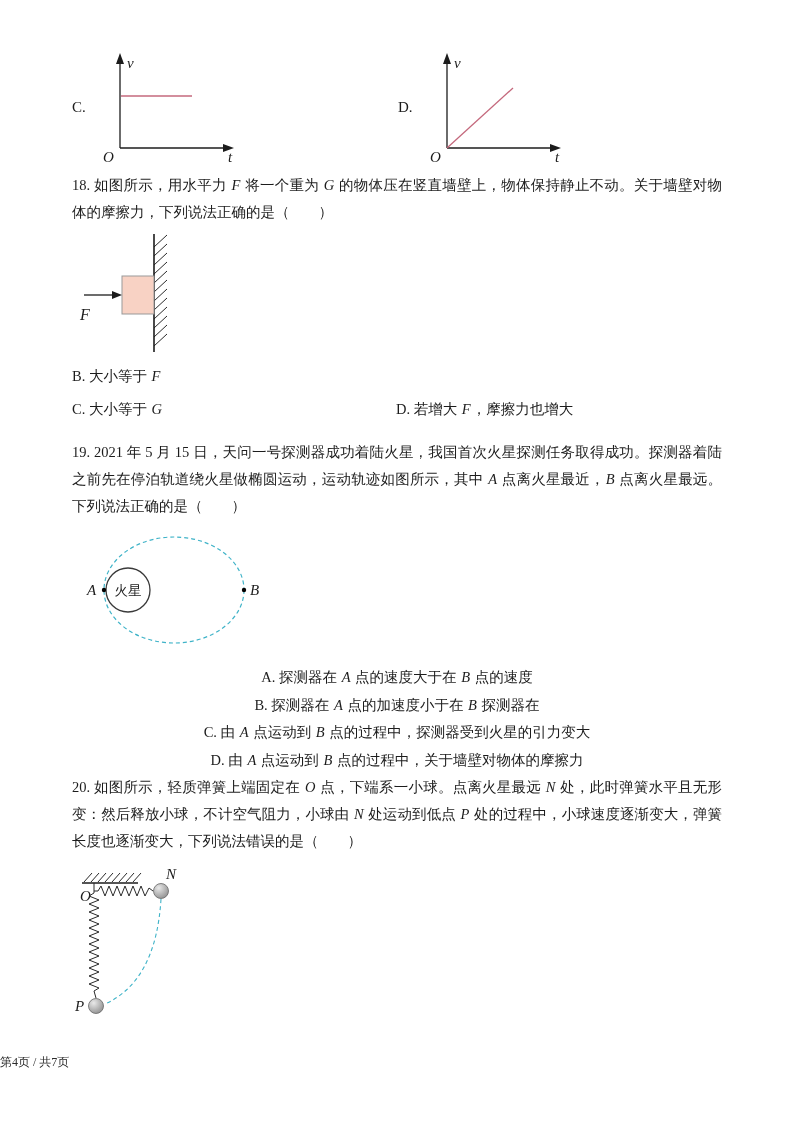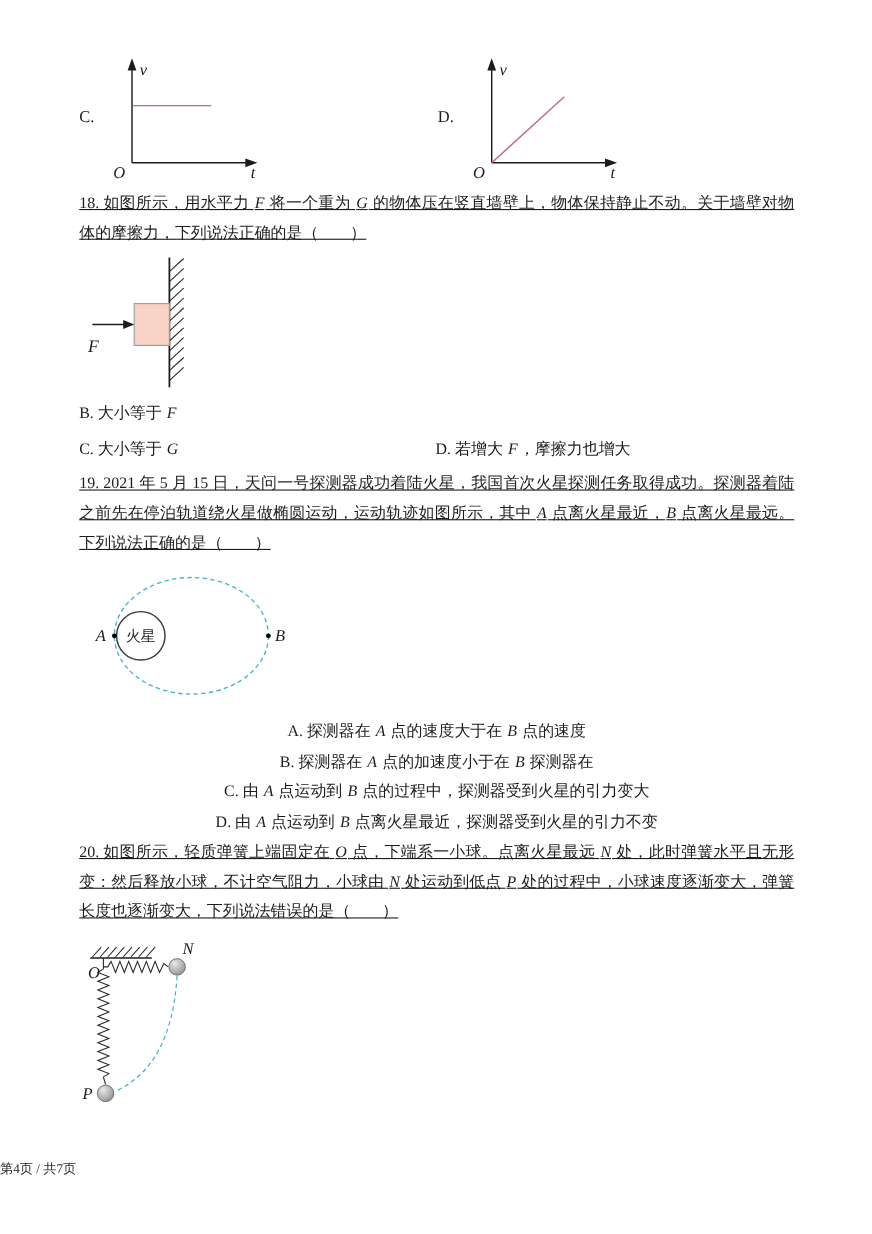--- a/index.html
+++ b/index.html
@@ -5,36 +5,36 @@
   html,body{margin:0;padding:0;background:#ffffff;}
   .page{
     position:relative;
     width:793px;height:1122px;
     margin:0 auto;background:#fff;overflow:hidden;
     font-family:"Liberation Serif","DejaVu Serif",serif;
     font-size:14.5px;color:#1c1c1c;
   }
   .content{position:absolute;left:72px;top:0;width:650px;}
   p{margin:0;}
-  .stem{line-height:27px;text-align:justify;text-decoration:underline;}
+  .stem{line-height:27px;text-align:justify;}
   .var{font-style:italic;font-family:"Liberation Serif",serif;padding:0 1px;}
   .graph-row{display:flex;margin-top:48px;align-items:center;}
   .graph-opt{display:flex;align-items:center;gap:4px;}
   .graph-opt.c{width:326px;}
   .opt-label{font-size:15px;}
   .mt6{margin-top:6px;}
   .figure{line-height:0;}
   .wall-fig{margin-top:6px;margin-left:2px;}
   .orbit-fig{margin-top:8px;margin-left:12px;}
   .spring-fig{margin-top:14px;margin-left:2px;}
   .opt-row{display:flex;margin-top:6px;line-height:27px;}
   .opt-row .col1{width:324px;}
   .opt-list{margin-top:8px;text-align:center;}
   .opt-list p{line-height:27.5px;}
-  .stem19{margin-top:4px;}
+  .stem19{margin-top:16px;}
   .stem20{margin-top:0;}
   svg{display:block;}
   svg text{font-family:"Liberation Serif","DejaVu Serif",serif;fill:#1c1c1c;}
   svg text.it{font-style:italic;}
   .axis{stroke:#1c1c1c;stroke-width:1.3;fill:none;}
   .thin{stroke:#2a2a2a;stroke-width:1;fill:none;}
   .footer{
     position:absolute;top:1054px;left:0;width:100%;
     text-align:left;font-size:12px;color:#2b2b2b;
   }
@@ -119,21 +119,21 @@
         <text class="it" x="3" y="67" font-size="15">A</text>
         <circle cx="160" cy="62" r="2.2" fill="#000"></circle>
         <text class="it" x="166" y="67" font-size="15">B</text>
       </svg>
     </div>
 
     <div class="opt-list">
       <p><span>A. 探测器在 </span><span class="var">A</span><span> 点的速度大于在 </span><span class="var">B</span><span> 点的速度</span></p>
       <p><span>B. 探测器在 </span><span class="var">A</span><span> 点的加速度小于在 </span><span class="var">B</span><span> 探测器在</span></p>
       <p><span>C. 由 </span><span class="var">A</span><span> 点运动到 </span><span class="var">B</span><span> 点的过程中，探测器受到火星的引力变大</span></p>
-      <p><span>D. 由 </span><span class="var">A</span><span> 点运动到 </span><span class="var">B</span><span> 点离火星最近，探测器受到火星的引力不变</span></p>
+      <p><span>D. 由 </span><span class="var">A</span><span> 点运动到 </span><span class="var">B</span><span> 点的过程中，关于墙壁对物体的摩擦力</span></p>
     </div>
 
     <p class="stem stem20"><span>20. 如图所示，轻质弹簧上端固定在 </span><span class="var">O</span><span> 点，下端系一小球。点离火星最远 </span><span class="var">N</span><span> 处，此时弹簧水平且无形变：然后释放小球，不计空气阻力，小球由 </span><span class="var">N</span><span> 处运动到低点 </span><span class="var">P</span><span> 处的过程中，小球速度逐渐变大，弹簧长度也逐渐变大，下列说法错误的是（　　）</span></p>
 
     <div class="figure spring-fig">
       <svg width="115" height="152" viewBox="0 0 115 152">
         <defs>
           <radialGradient id="ballG" cx="35%" cy="30%" r="80%">
             <stop offset="0%" stop-color="#e9e9e9"></stop>
             <stop offset="100%" stop-color="#8c8c8c"></stop>

